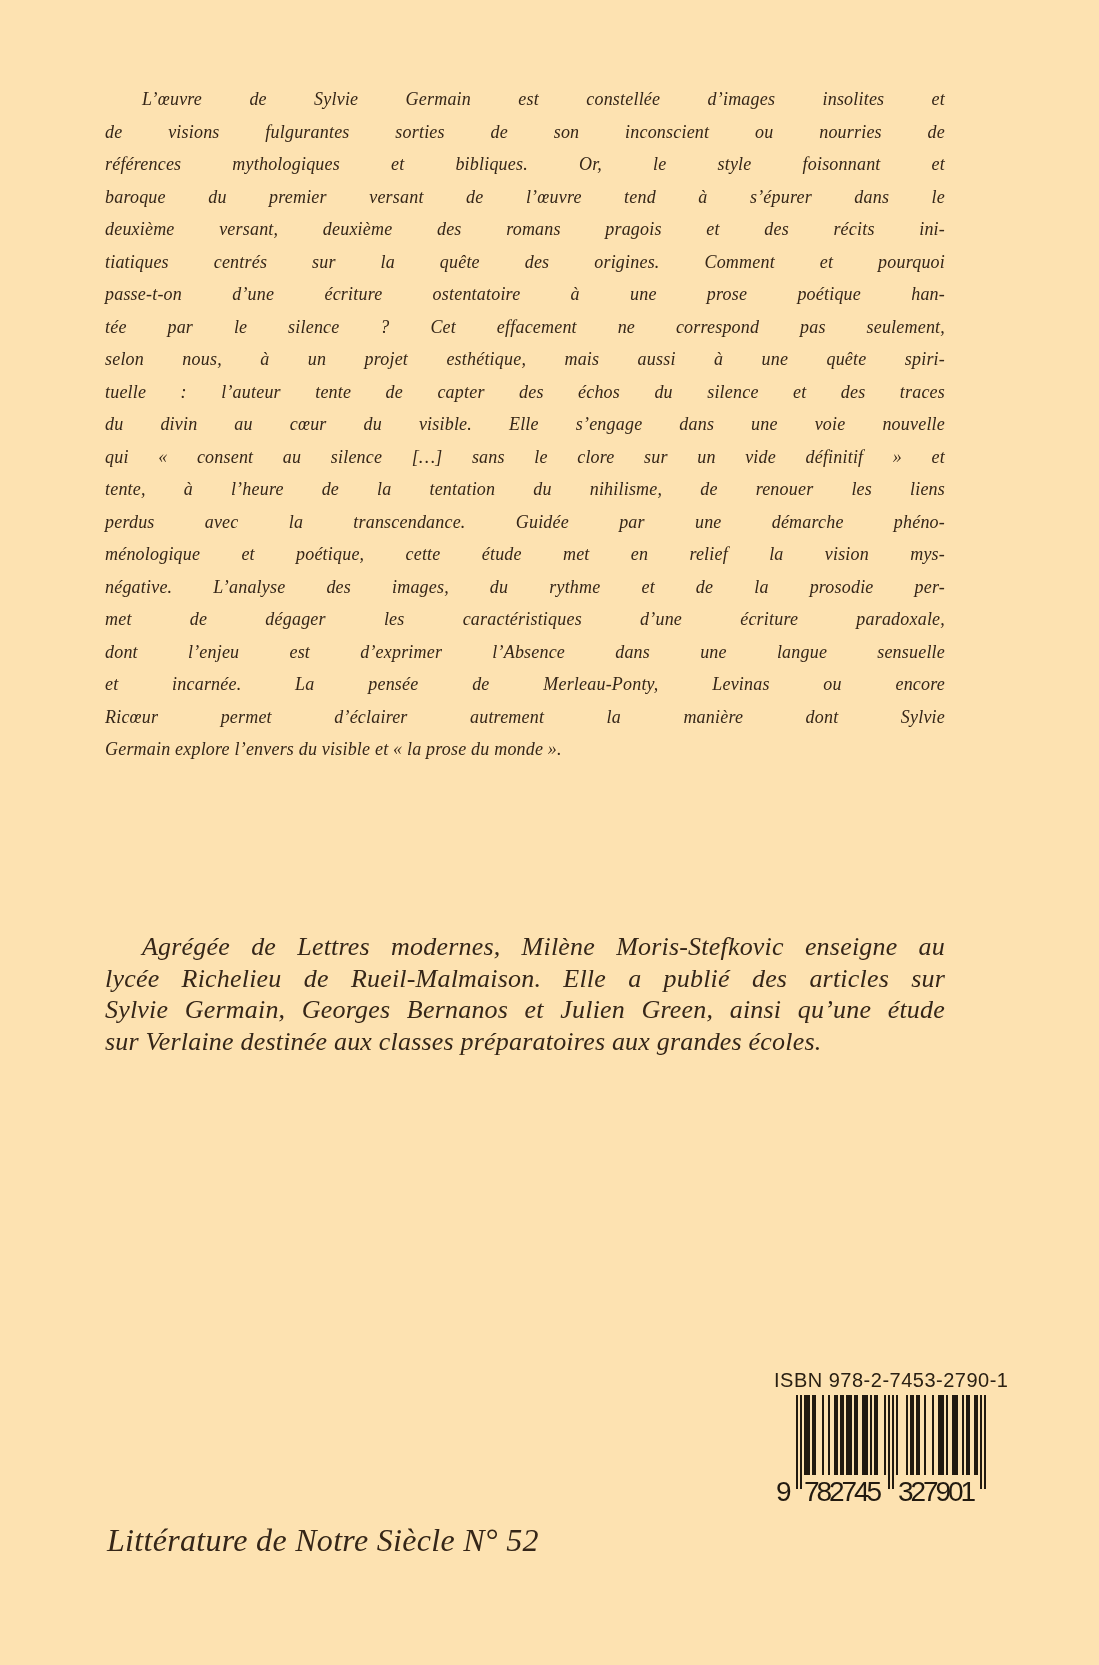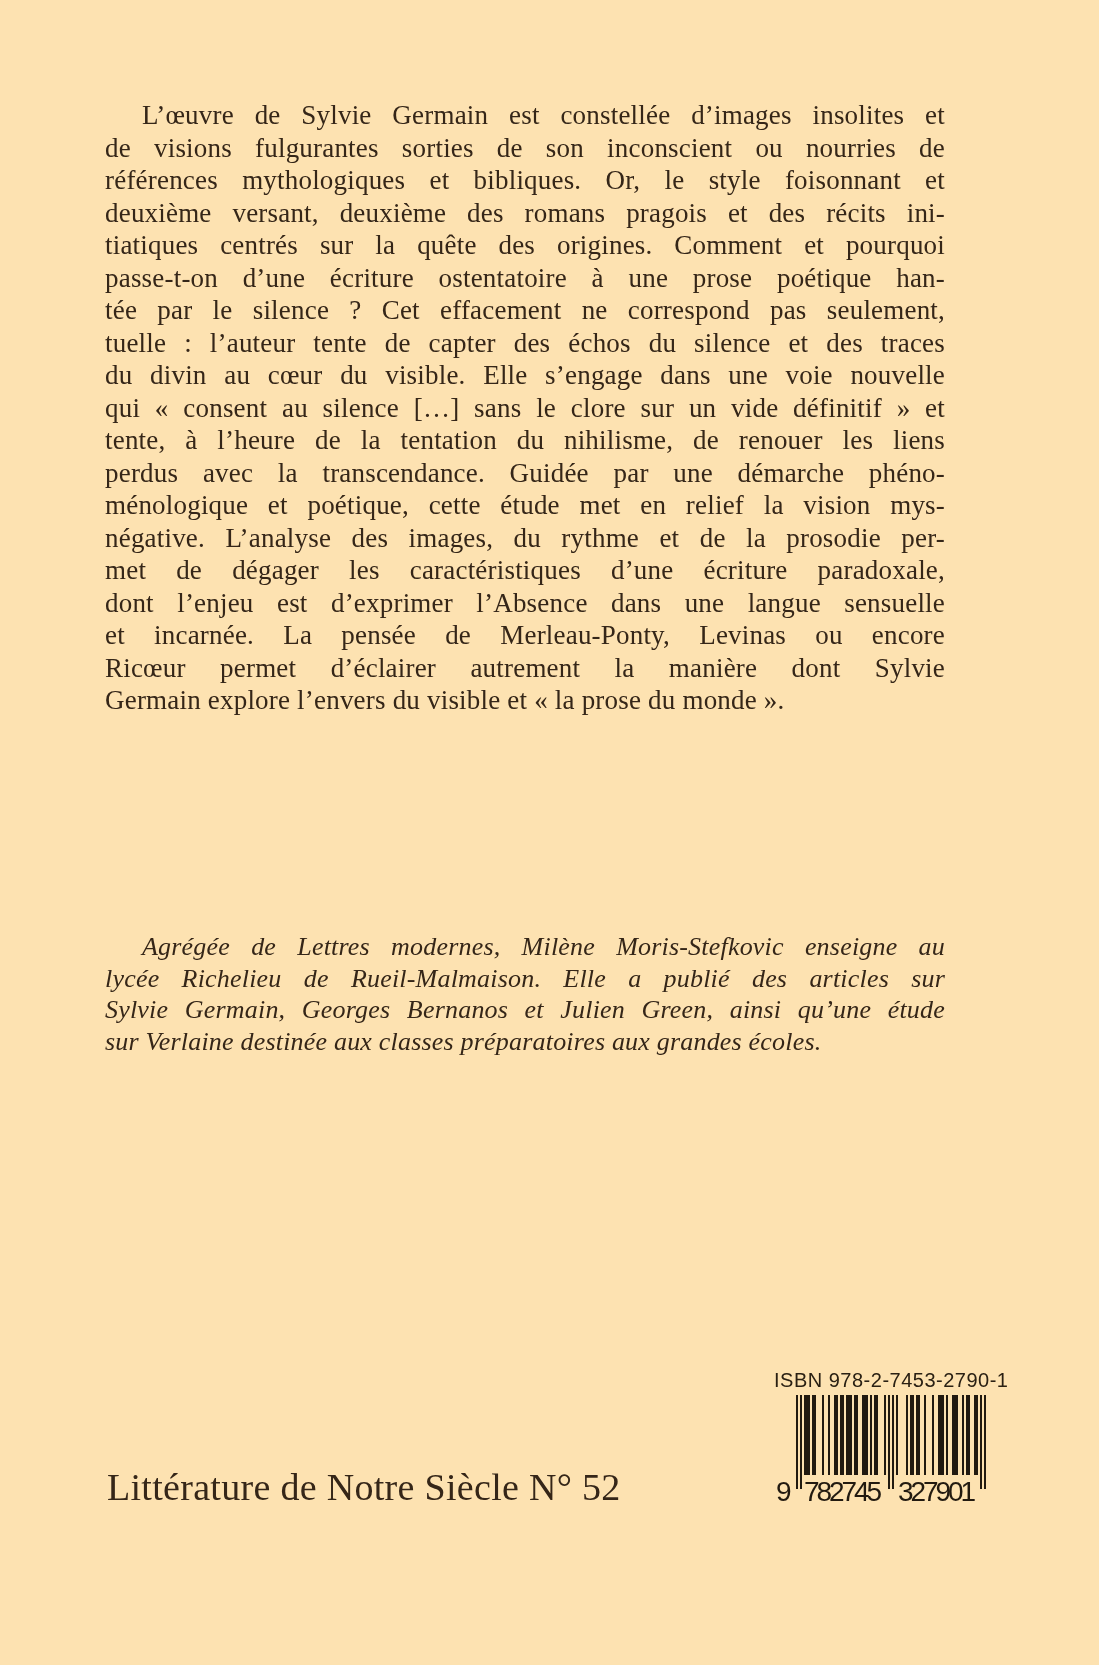--- a/index.html
+++ b/index.html
@@ -16,25 +16,26 @@
     overflow: hidden;
   }
   .cover {
     position: absolute;
     inset: 0;
   }
   
   .synopsis {
     position: absolute;
     left: 105px;
-    top: 99px;
+    top: 83px;
     width: 840px;
-    font-size: 27px;
+    font-size: 18px;
     line-height: 32.5px;
     letter-spacing: 0.2px;
+    font-style: italic;
   }
   .synopsis .line,
   .author-note .line {
     text-align: justify;
     text-align-last: justify;
     white-space: normal;
   }
   .synopsis .line.last,
   .author-note .line.last {
     text-align-last: left;
@@ -50,22 +51,23 @@
     width: 840px;
     font-size: 26px;
     line-height: 31.5px;
     font-style: italic;
     letter-spacing: 0.2px;
   }
   
   .collection {
     position: absolute;
     left: 107px;
-    top: 1465px;
-    font-size: 38px;
+    top: 1522px;
+    font-size: 32px;
+    font-style: italic;
     letter-spacing: 0.3px;
   }
   
   .isbn-block {
     position: absolute;
     left: 774px;
     top: 1369px;
     width: 218px;
   }
   .isbn-label {
@@ -84,24 +86,26 @@
 </style>
 </head>
 <body>
 
 <div class="cover">
 
   <div class="synopsis">
       <div class="line first">L’œuvre de Sylvie Germain est constellée d’images insolites et</div>
       <div class="line">de visions fulgurantes sorties de son inconscient ou nourries de</div>
       <div class="line">références mythologiques et bibliques. Or, le style foisonnant et</div>
+      <div class="line">baroque du premier versant de l’œuvre tend à s’épurer dans le</div>
       <div class="line">deuxième versant, deuxième des romans pragois et des récits ini-</div>
       <div class="line">tiatiques centrés sur la quête des origines. Comment et pourquoi</div>
       <div class="line">passe-t-on d’une écriture ostentatoire à une prose poétique han-</div>
       <div class="line">tée par le silence ? Cet effacement ne correspond pas seulement,</div>
+      <div class="line">selon nous, à un projet esthétique, mais aussi à une quête spiri-</div>
       <div class="line">tuelle : l’auteur tente de capter des échos du silence et des traces</div>
       <div class="line">du divin au cœur du visible. Elle s’engage dans une voie nouvelle</div>
       <div class="line">qui « consent au silence […] sans le clore sur un vide définitif » et</div>
       <div class="line">tente, à l’heure de la tentation du nihilisme, de renouer les liens</div>
       <div class="line">perdus avec la transcendance. Guidée par une démarche phéno-</div>
       <div class="line">ménologique et poétique, cette étude met en relief la vision mys-</div>
       <div class="line">négative. L’analyse des images, du rythme et de la prosodie per-</div>
       <div class="line">met de dégager les caractéristiques d’une écriture paradoxale,</div>
       <div class="line">dont l’enjeu est d’exprimer l’Absence dans une langue sensuelle</div>
       <div class="line">et incarnée. La pensée de Merleau-Ponty, Levinas ou encore</div>

